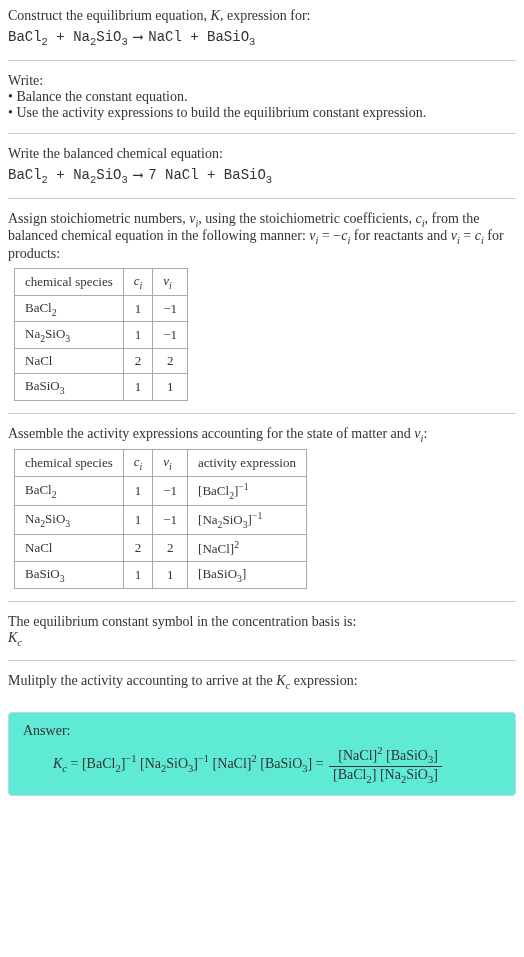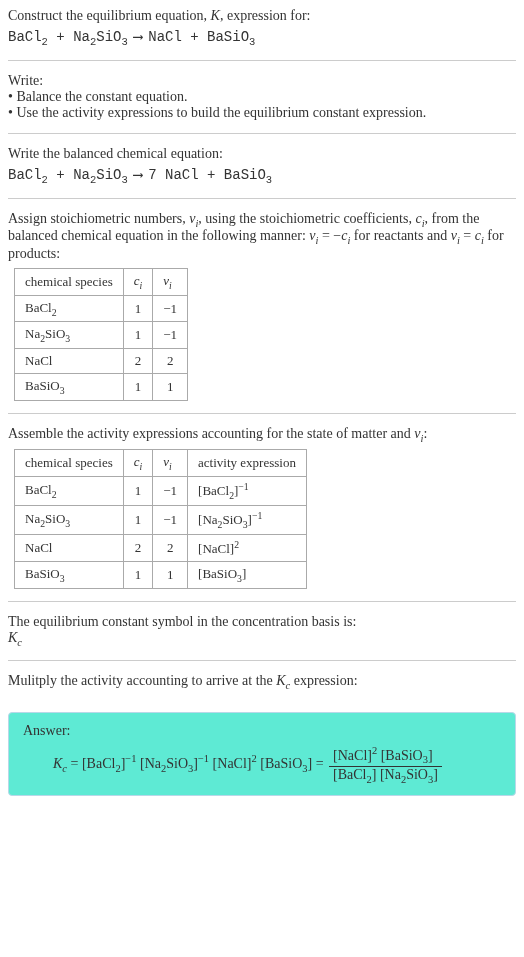--- a/index.html
+++ b/index.html
@@ -55,21 +55,21 @@
       border: 1px solid #b8d8e8;
       border-radius: 4px;
       padding: 10px 14px;
       margin-top: 22px;
     }
     .answer-label {
       margin-bottom: 6px;
     }
     .frac {
       display: inline-block;
-      text-align: left;
+      text-align: right;
       vertical-align: middle;
       margin: 0 2px;
     }
     .frac-num {
       display: block;
       border-bottom: 1px solid #333;
       padding: 0 4px;
     }
     .frac-den {
       display: block;

